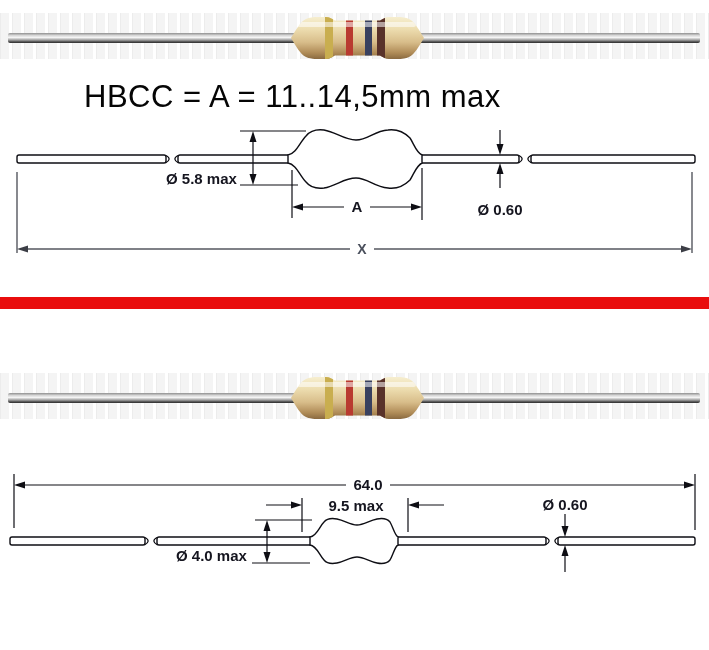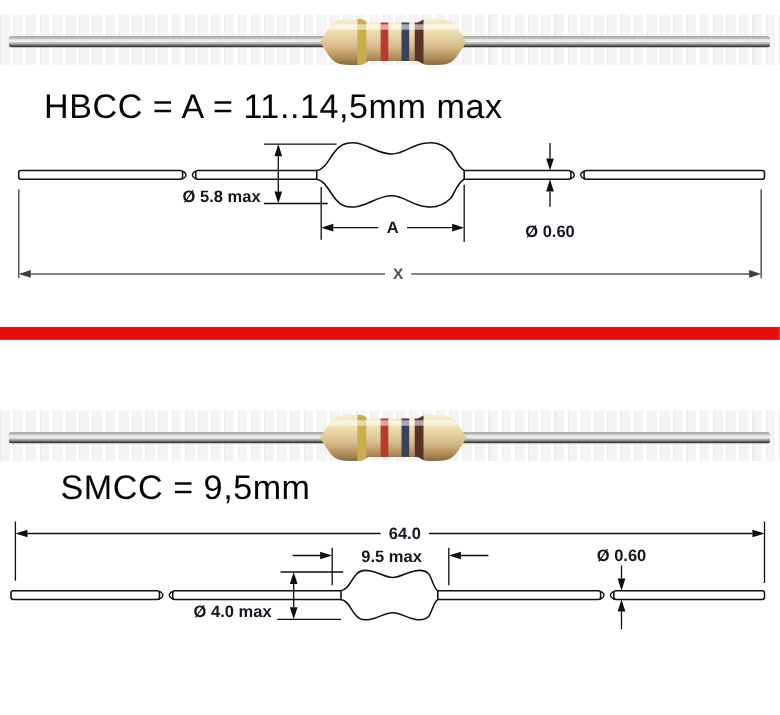--- a/index.html
+++ b/index.html
@@ -1,21 +1,21 @@
 <!DOCTYPE html>
 <html><head>
 <meta charset="utf-8">
 <style>
   html,body{margin:0;padding:0;background:#fff;}
   .page{position:relative;width:709px;height:650px;background:#fff;overflow:hidden;
         font-family:"Liberation Sans",sans-serif;}
   .photo{position:absolute;left:0;width:709px;height:60px;}
   .photo-bg{position:absolute;left:0;width:709px;height:46px;
         background-image:repeating-linear-gradient(90deg,#ececec 0 1px,#f4f4f4 1px 9px,#ffffff 9px 12px);}
-  .heading{position:absolute;color:#050505;font-size:31px;font-weight:400;letter-spacing:0.5px;white-space:nowrap;}
+  .heading{position:absolute;color:#050505;font-size:31px;font-weight:400;letter-spacing:0.5px;white-space:nowrap;margin-left:44px;}
   .divider{position:absolute;left:0;display:block;}
   .drawing{position:absolute;left:0;}
   .dimtext{font-family:"Liberation Sans",sans-serif;font-weight:bold;font-size:15px;fill:#15151f;}
   .dimtext-x{font-family:"Liberation Sans",sans-serif;font-weight:bold;font-size:14px;fill:#4a4f5c;}
   .ln{stroke:#0e0e14;stroke-width:1.2;fill:none;}
   .lnx{stroke:#565860;stroke-width:1.4;fill:none;}
   .outline{stroke:#0e0e14;stroke-width:1.4;fill:#ffffff;}
   .ah{fill:#0e0e14;stroke:none;}
   .ahx{fill:#3c3e46;stroke:none;}
 </style>
@@ -133,21 +133,20 @@
     <path fill="url(#bodyG2)" d="M291 33 C296 25,300 17,306 14 C309 12.5,313 12,318 12 L326 12 C330 12,332 14,335 15.5 L380 15.5 C383 14,385 12,389 12 L397 12 C402 12,406 12.5,409 14 C415 17,419 25,424 33 C419 41,415 49,409 52 C406 53.5,402 54,397 54 L389 54 C385 54,383 52,380 50.5 L335 50.5 C332 52,330 54,326 54 L318 54 C313 54,309 53.5,306 52 C300 49,296 41,291 33 Z"></path>
     <g clip-path="url(#bodyClip2)">
       <rect x="325" y="10" width="8" height="48" fill="#c9ae4f"></rect>
       <rect x="346" y="10" width="7" height="48" fill="#b93a30"></rect>
       <rect x="365" y="10" width="7" height="48" fill="#39415f"></rect>
       <rect x="377" y="10" width="8" height="48" fill="#59322a"></rect>
       <rect x="296" y="17" width="120" height="5" rx="2.5" fill="#ffffff" opacity="0.55"></rect>
     </g>
   </svg>
 
-  <div class="heading" style="left:55px;top:426px">SMCC = 9,5mm</div>
 
   <svg class="drawing" style="top:468px" width="709" height="150" viewBox="0 0 709 150">
 
     <g>
       <path class="ln" d="M14 6 V60 M695 6 V62 M25 17 H346 M390 17 H684"></path>
       <polygon class="ah" points="14,17 25,13.5 25,20.5"></polygon>
       <polygon class="ah" points="695,17 684,13.5 684,20.5"></polygon>
       <text class="dimtext" x="368" y="22" text-anchor="middle">64.0</text>
     </g>
 

